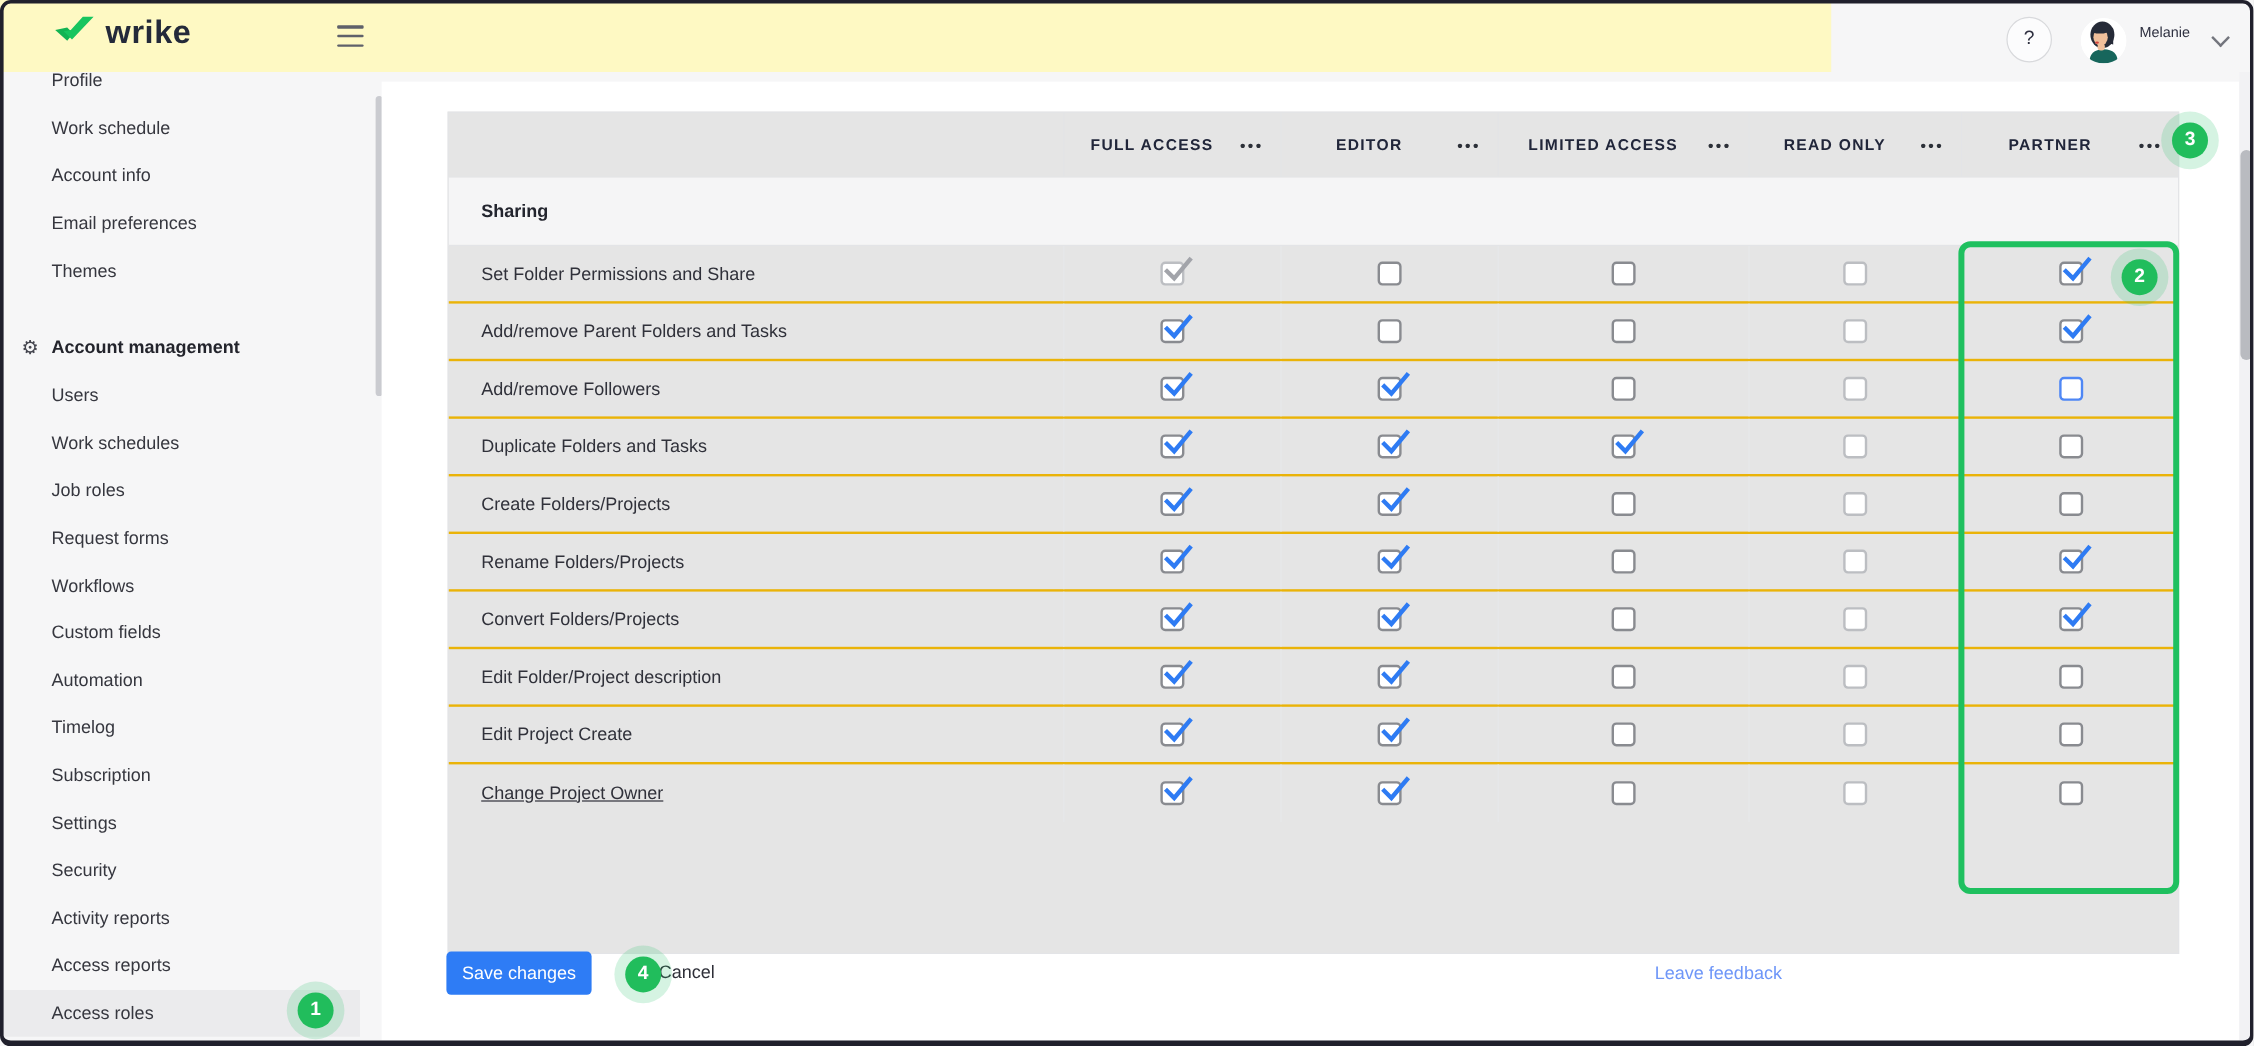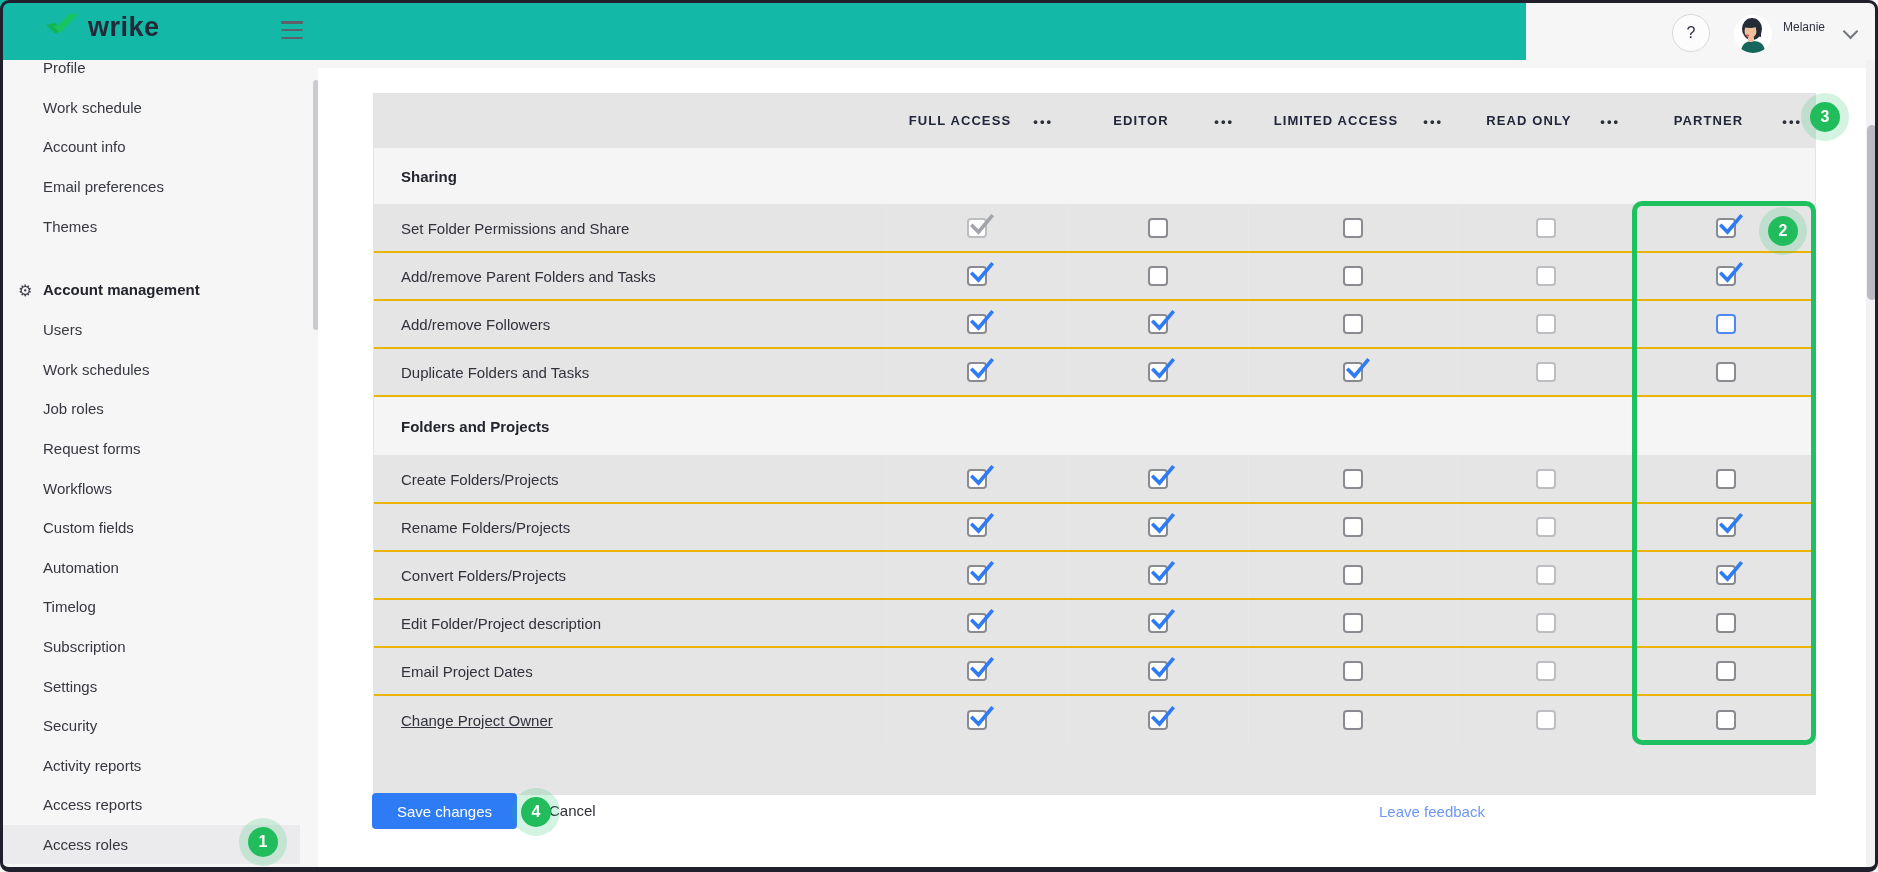--- a/index.html
+++ b/index.html
@@ -6,21 +6,21 @@
   html,body { width:1878px; height:872px; overflow:hidden; }
   body {
     font-family:"Liberation Sans","DejaVu Sans",sans-serif;
     background:#f6f6f7; position:relative; color:#30313a;
   }
   
   .frame { position:absolute; inset:0; border:3px solid #20202c; border-bottom-width:5px;
            border-radius:9px; pointer-events:none; z-index:200; }
 
   
-  .topbar { position:absolute; left:0; top:0; width:1526px; height:60px; background:#14b8a6; z-index:30; }
+  .topbar { position:absolute; left:0; top:0; width:1526px; height:60px; background:#fef9c3; z-index:30; }
   .logo { position:absolute; left:44px; top:12px; display:flex; align-items:center; gap:8px; }
   .logo-text { font-size:27px; font-weight:700; color:#242a3a; letter-spacing:.5px; }
   .hamburger { position:absolute; left:281px; top:21px; width:22px; height:18px; display:flex;
                flex-direction:column; justify-content:space-between; cursor:pointer; }
   .hamburger span { display:block; height:2.5px; background:#5f616a; border-radius:1px; }
   .help-btn { position:absolute; left:1672px; top:14px; width:38px; height:38px; border-radius:50%;
               border:1px solid #d8d9dc; background:#fcfcfd; display:flex; align-items:center;
               justify-content:center; font-size:16px; color:#2f3040; cursor:pointer; }
   .avatar { position:absolute; left:1734px; top:15px; width:38px; height:38px; border-radius:50%;
             overflow:hidden; background:#fff; }
@@ -80,21 +80,21 @@
   
   .badge { position:absolute; width:30px; height:30px; border-radius:50%; background:#21bd5c;
            color:#fff; font-size:16px; font-weight:700; display:flex; align-items:center;
            justify-content:center; box-shadow:0 0 0 9px rgba(46,196,110,.20); z-index:60; }
   .badge.b1 { left:248px; top:827px; }
   .badge.b2 { left:1768px; top:216px; }
   .badge.b3 { left:1810px; top:102px; }
   .badge.b4 { left:521px; top:797px; }
 
   
-  .save-btn { position:absolute; left:372px; top:793px; width:145px; height:36px; background:#2e7cf5;
+  .save-btn { position:absolute; left:372px; top:793px; width:121px; height:36px; background:#2e7cf5;
               border:none; border-radius:4px; color:#fff; font-size:15px; font-family:inherit;
               cursor:pointer; z-index:20; }
   .cancel-btn { position:absolute; left:549px; top:802px; font-size:15px; color:#2e2f38; cursor:pointer; z-index:20; }
   .feedback-link { position:absolute; left:1379px; top:803px; font-size:15px; color:#6e96f8;
                    cursor:pointer; z-index:20; }
 </style>
 </head>
 <body>
 
 <div class="topbar">
@@ -284,21 +284,20 @@
           </svg>
         </div>
       </div>
       <div class="ccell">
         <div class="cbx disabled"></div>
       </div>
       <div class="ccell">
         <div class="cbx"></div>
       </div>
     </div>
-    <div class="t-section second">Folders and Projects</div>
     <div class="t-row t-datarow">
       <div class="lcell">Create Folders/Projects</div>
       <div class="ccell">
         <div class="cbx">
           <svg width="25" height="25" viewBox="0 0 25 25">
             <path d="M3.5 13 L9.5 19 L22.5 3.5" fill="none" stroke="#2e7bf3" stroke-width="3.6" stroke-linecap="square" stroke-linejoin="miter"></path>
           </svg>
         </div>
       </div>
       <div class="ccell">
@@ -398,21 +397,21 @@
         <div class="cbx"></div>
       </div>
       <div class="ccell">
         <div class="cbx disabled"></div>
       </div>
       <div class="ccell">
         <div class="cbx"></div>
       </div>
     </div>
     <div class="t-row t-datarow">
-      <div class="lcell">Email Project Dates</div>
+      <div class="lcell">Edit Project Create</div>
       <div class="ccell">
         <div class="cbx">
           <svg width="25" height="25" viewBox="0 0 25 25">
             <path d="M3.5 13 L9.5 19 L22.5 3.5" fill="none" stroke="#2e7bf3" stroke-width="3.6" stroke-linecap="square" stroke-linejoin="miter"></path>
           </svg>
         </div>
       </div>
       <div class="ccell">
         <div class="cbx">
           <svg width="25" height="25" viewBox="0 0 25 25">

